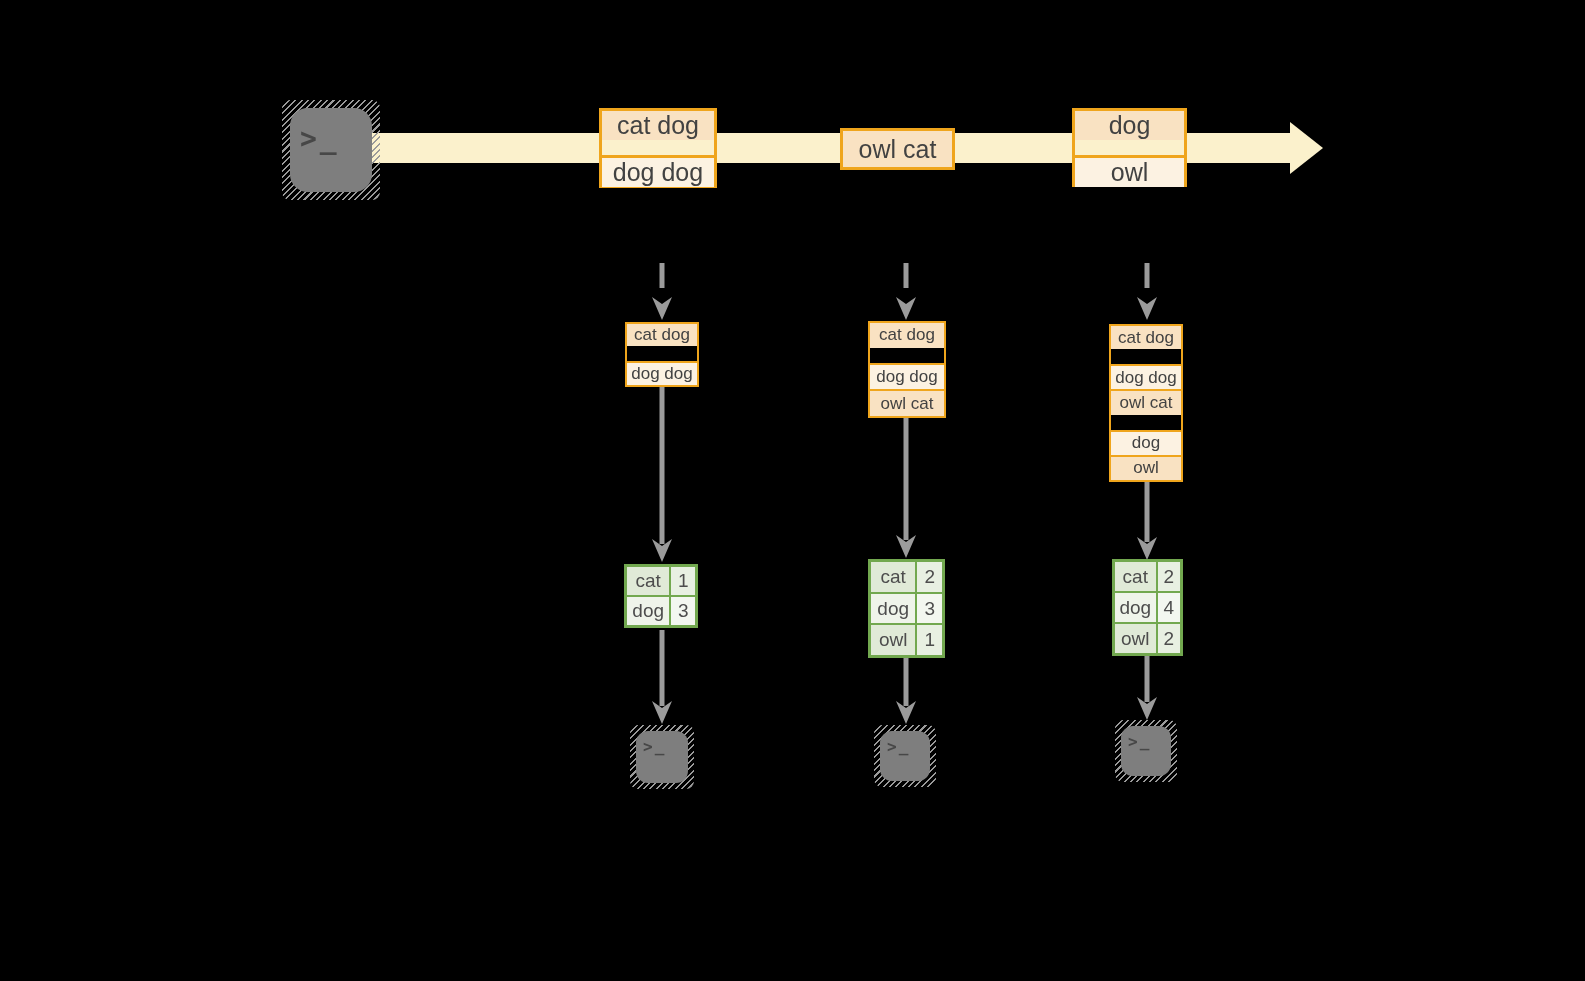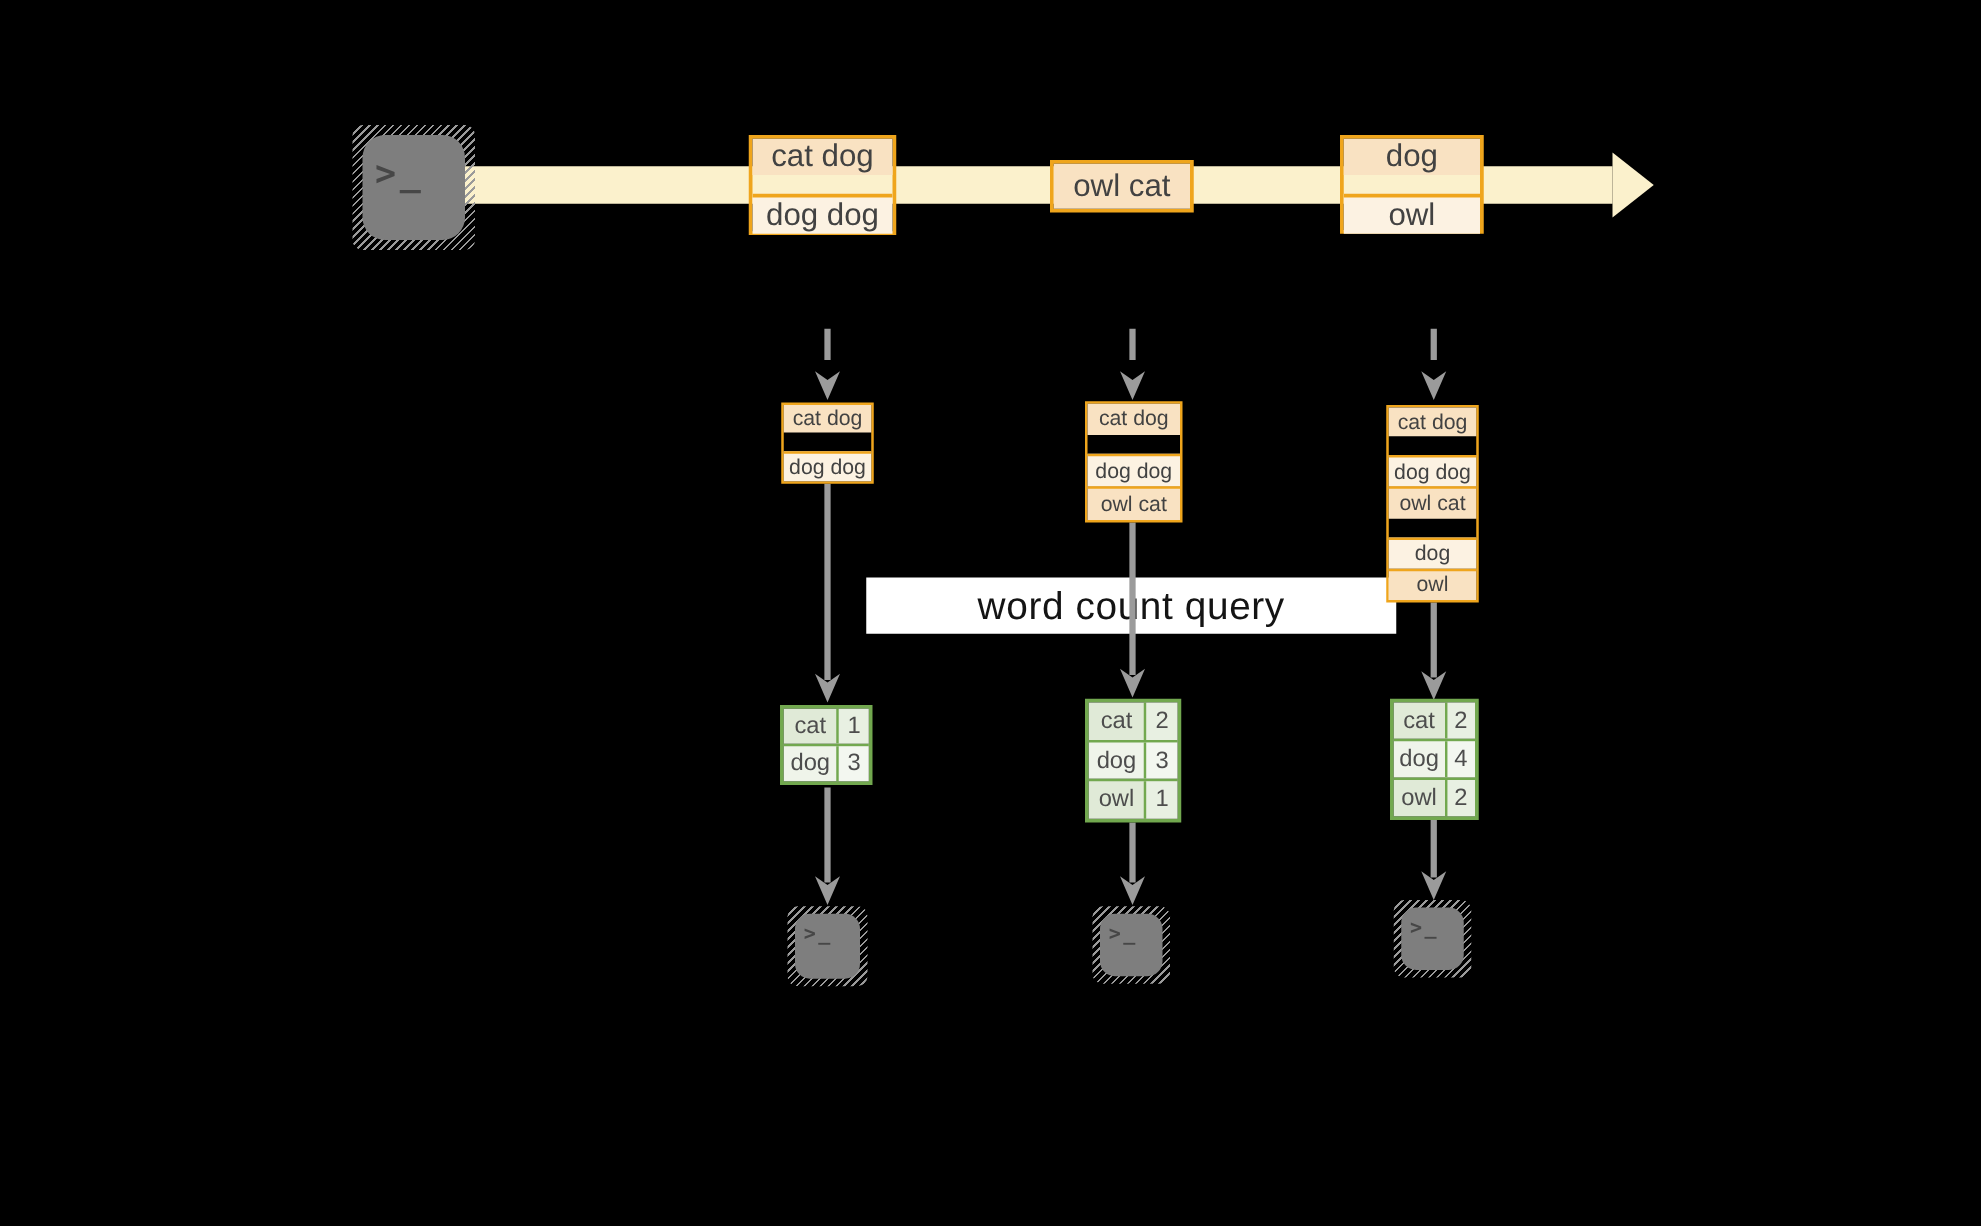--- a/index.html
+++ b/index.html
@@ -52,23 +52,20 @@
   .term.big .glyph{left:18px;top:22px;font-size:28px;letter-spacing:3px;}
   .term.sm .glyph{left:13px;top:12px;font-size:16px;letter-spacing:2px;}
 </style>
 </head>
 <body>
 
 <div class="canvas">
 
   <div class="band"></div>
 
-  <div class="querybox">
-    <span>word count query</span>
-  </div>
 
   <svg class="arrows" width="1585" height="981">
 
     <polygon points="1290,122 1323,148 1290,174" fill="#FBF1CC"></polygon>
 
     <g stroke="#9B9B9B" stroke-width="5" fill="#9B9B9B">
       <line x1="662" y1="263" x2="662" y2="288"></line>
       <path d="M662,320 L652,297 L662,304 L672,297 Z" stroke="none"></path>
     </g>
     <g stroke="#9B9B9B" stroke-width="5" fill="#9B9B9B">

